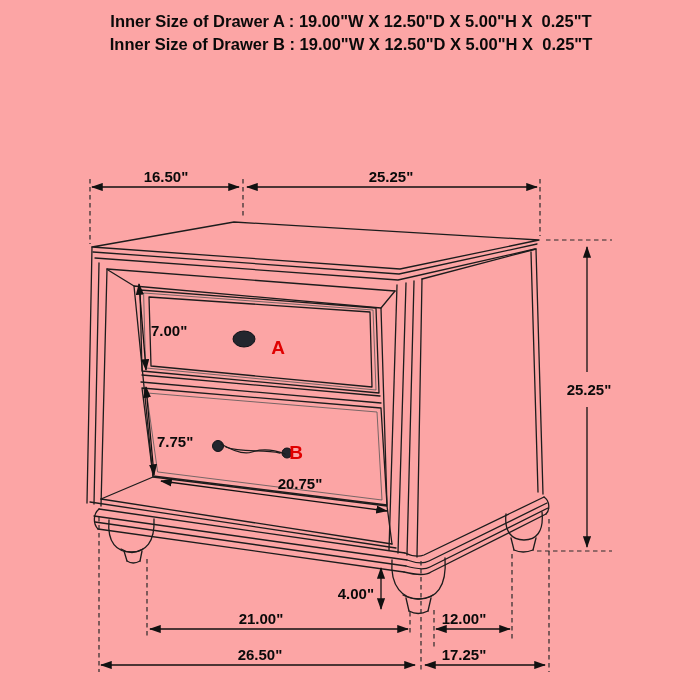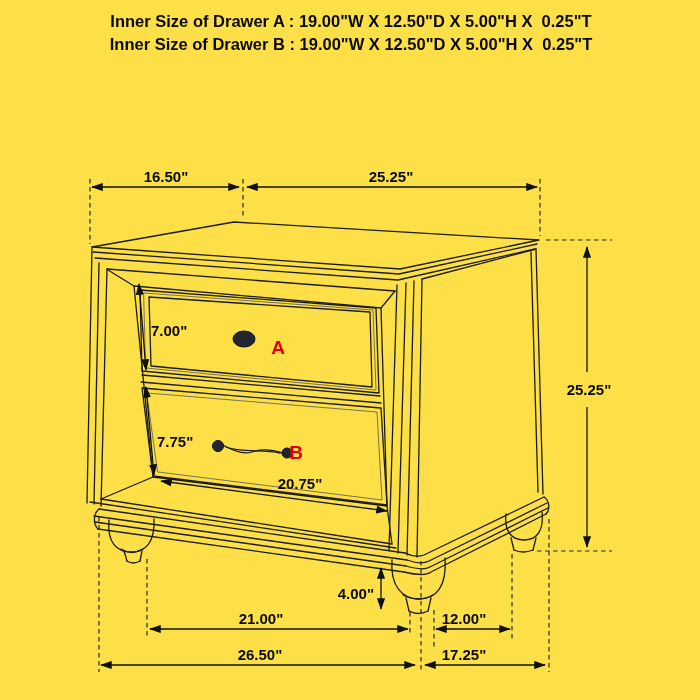--- a/index.html
+++ b/index.html
@@ -1,16 +1,16 @@
 <!DOCTYPE html>
 <html><head>
 <meta charset="utf-8">
 <style>
   html,body{margin:0;padding:0;background:#ffffff;}
-  .page{width:700px;height:700px;background:#fde047;position:relative;overflow:hidden;}
+  .page{width:700px;height:700px;background:#fca5a5;position:relative;overflow:hidden;}
   svg{display:block;}
   text{white-space:pre;}
   .hdr{font-family:"Liberation Sans",sans-serif;font-weight:bold;font-size:16.5px;fill:#0a0a0a;}
   .dim{font-family:"Liberation Sans",sans-serif;font-weight:bold;font-size:15px;fill:#0a0a0a;}
   .tag{font-family:"Liberation Sans",sans-serif;font-weight:bold;font-size:19px;}
   .art path,.art line,.art polyline{stroke:#1c1c1c;fill:none;stroke-width:1.3;stroke-linejoin:round;stroke-linecap:round;}
   .thin{stroke-width:0.8 !important;stroke:#555 !important;}
   .ext line{stroke:#2a2a2a;stroke-width:1.2;stroke-dasharray:4.5 3.5;}
   .dml{stroke:#111;stroke-width:1.3;}
 </style>

